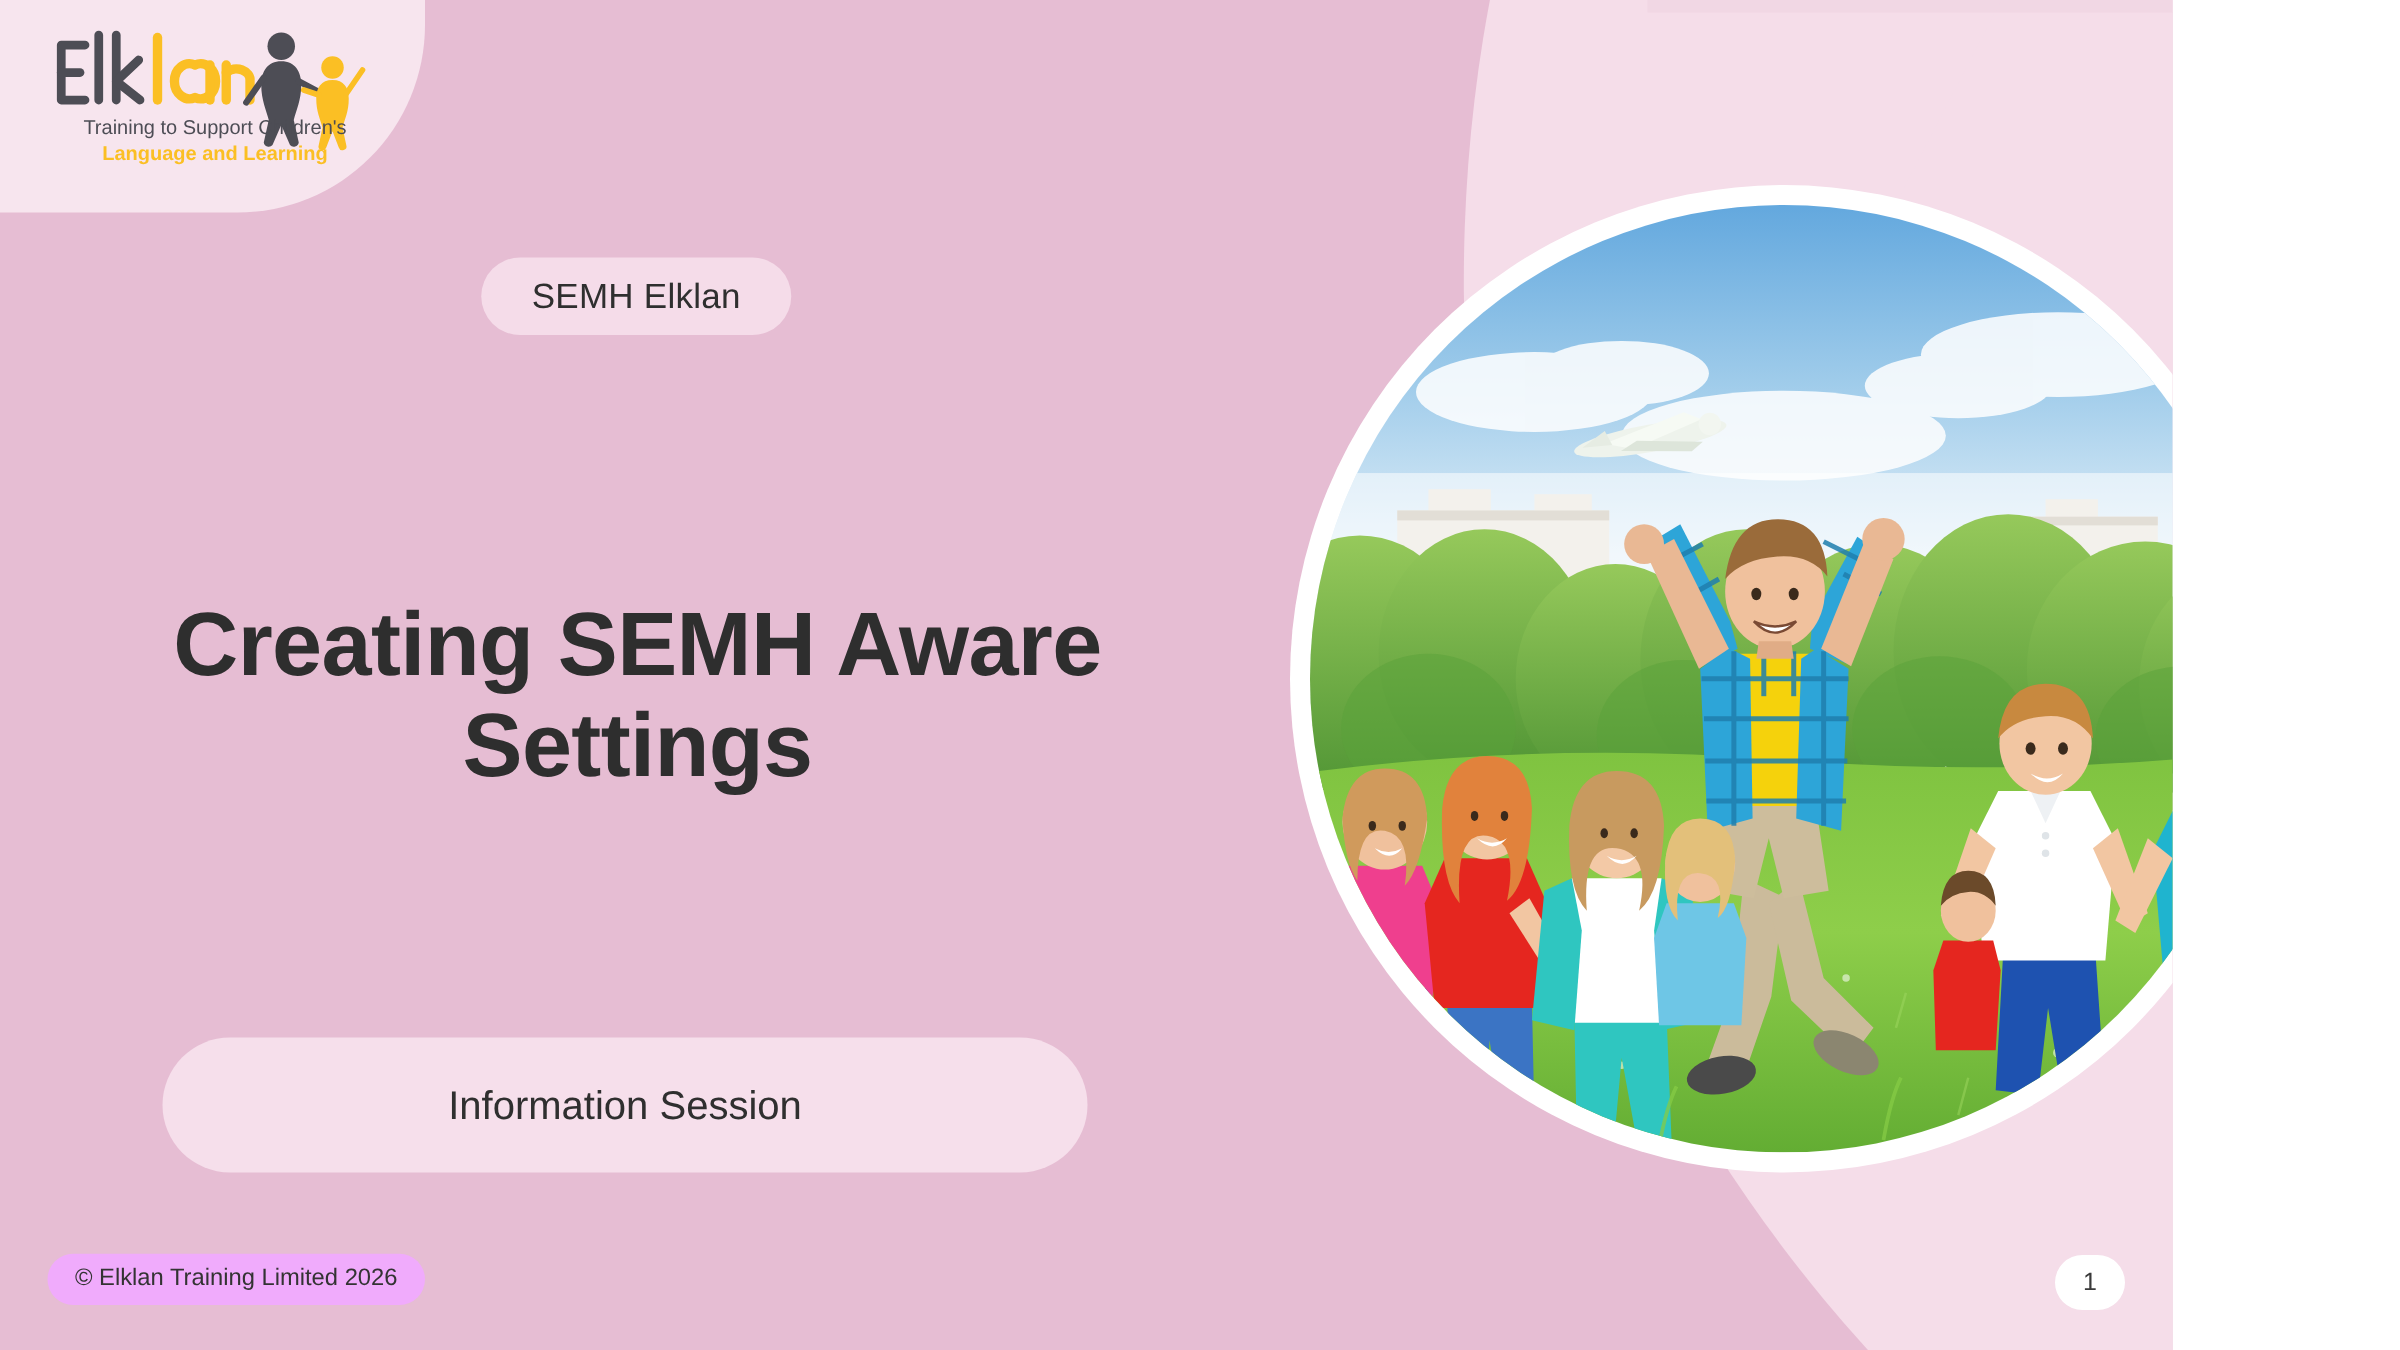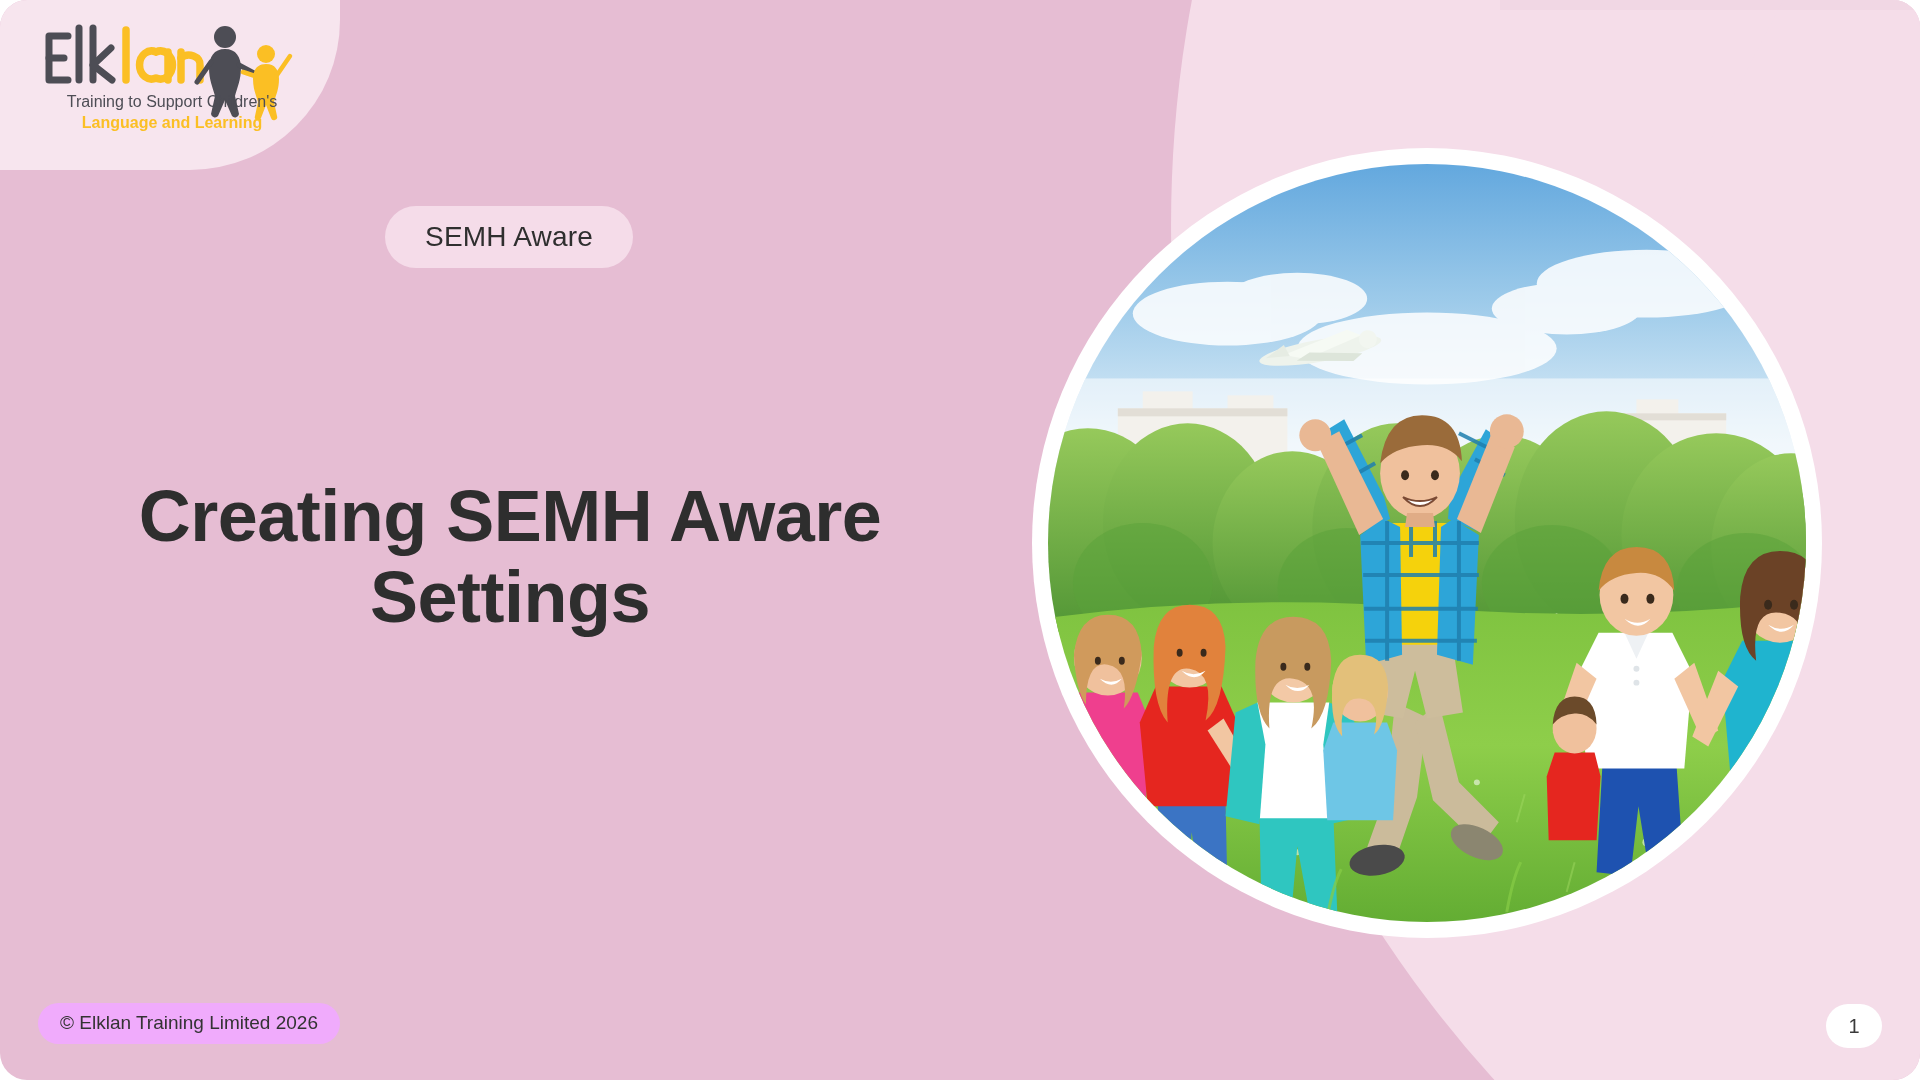--- a/index.html
+++ b/index.html
@@ -7,25 +7,24 @@
     margin: 0;
     padding: 0;
     background: #ffffff;
   }
   body {
     font-family: "Liberation Sans", sans-serif;
   }
 
   .slide {
     position: relative;
-    width: 1920px;
+    width: 1738px;
     height: 1080px;
     overflow: hidden;
     background: #e6bdd3;
-    border-radius: 27px;
   }
 
   
   .bg-layer {
     position: absolute;
     inset: 0;
     overflow: hidden;
   }
 
   
@@ -230,24 +229,27 @@
         <path d="M228 44 c-9 0 -13 6 -13 15 c0 10 3 16 5 23 l-3 14 a3 3 0 0 0 6 2 l5 -13 l5 13 a3 3 0 0 0 6 -2 l-3 -14 c2 -7 5 -13 5 -23 c0 -9 -4 -15 -13 -15 z" fill="#fbbf24"></path>
         <path d="M217 56 L205 52" stroke="#fbbf24" stroke-width="4.5" stroke-linecap="round" fill="none"></path>
         <path d="M239 55 L252 36" stroke="#fbbf24" stroke-width="4.5" stroke-linecap="round" fill="none"></path>
       </g>
 
       <text x="134" y="87" text-anchor="middle" font-family="Liberation Sans, sans-serif" font-size="16" fill="#4d4d55">Training to Support Children's</text>
       <text x="134" y="108" text-anchor="middle" font-family="Liberation Sans, sans-serif" font-size="16" font-weight="bold" fill="#fbbf24">Language and Learning</text>
     </svg>
   </div>
 
-  <div class="kicker-badge">SEMH Aware</div>
+  <div class="kicker-badge">SEMH Elklan</div>
 
   <h1 class="title">Creating SEMH Aware Settings</h1>
 
+  <div class="subtitle-pill">
+    <span>Information Session</span>
+  </div>
 
   <div class="photo-ring">
     <div class="photo-circle">
       <svg viewBox="0 0 760 760" xmlns="http://www.w3.org/2000/svg" aria-hidden="true">
         <defs>
           <linearGradient id="sky" x1="0" y1="0" x2="0" y2="1">
             <stop offset="0%" stop-color="#63a8de"></stop>
             <stop offset="35%" stop-color="#9ecbea"></stop>
             <stop offset="70%" stop-color="#dfeef8"></stop>
             <stop offset="100%" stop-color="#f2f8fb"></stop>

